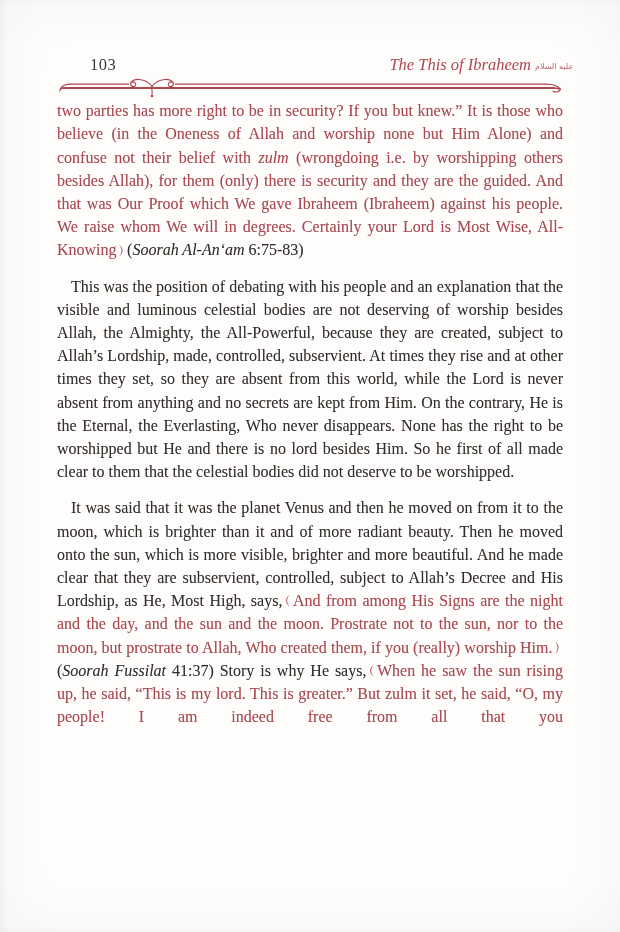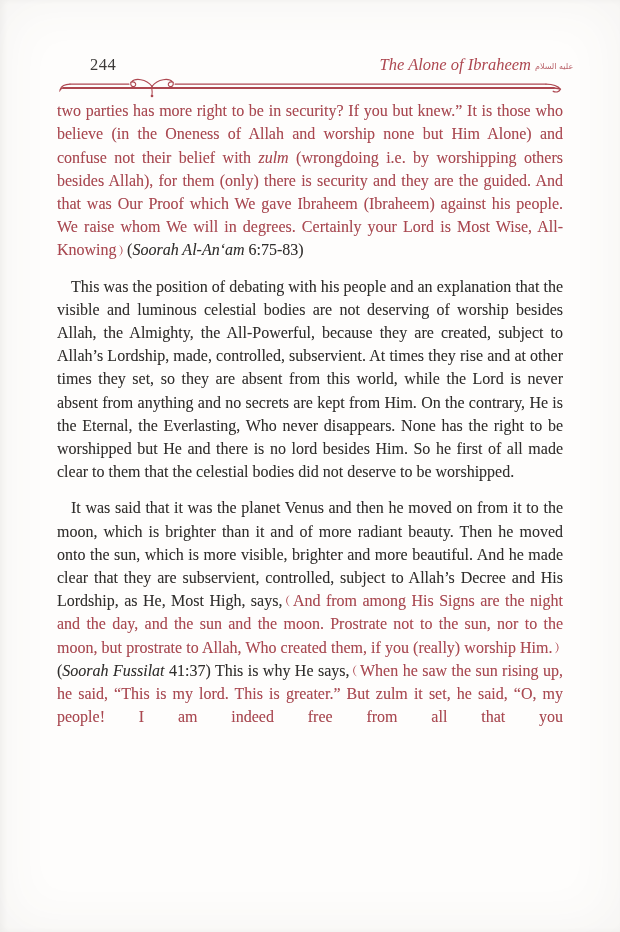--- a/index.html
+++ b/index.html
@@ -87,22 +87,22 @@
     fill: var(--accent, #ad4750);
   }
   .qbracket.flip { transform: scaleX(-1); }
 </style>
 </head>
 <body>
 
 <div class="page">
 
   <header class="page-header">
-    <span class="page-number">244</span>
-    <span class="running-title"><span>The Alone of Ibraheem</span><span class="honorific">عليه السلام</span></span>
+    <span class="page-number">103</span>
+    <span class="running-title"><span>The This of Ibraheem</span><span class="honorific">عليه السلام</span></span>
   </header>
 
   <div class="rule-wrap">
     <svg viewBox="0 0 506 20" preserveAspectRatio="none">
 
       <path class="stroke" stroke-width="1" d="M13 6.5 L72 6.5 M118 6.5 L489 6.5"></path>
 
       <path class="stroke" stroke-width="1.7" d="M6 10 L497 10"></path>
 
       <path class="stroke" stroke-width="1" d="M13 6.5 C8 6.6 4.5 8 3 11.5 M6 10 C4 10.4 3.2 11 2.6 12.8"></path>
@@ -118,18 +118,18 @@
 
   <main class="body-text">
       <p class="para"><span class="run-r">two parties has more right to be in security? If you but knew.” It is those who believe (in the Oneness of Allah and worship none but Him Alone) and confuse not their belief with </span><span class="run-ri">zulm</span><span class="run-r"> (wrongdoing i.e. by worshipping others besides Allah), for them (only) there is security and they are the guided. And that was Our Proof which We gave Ibraheem (Ibraheem) against his people. We raise whom We will in degrees. Certainly your Lord is Most Wise, All-Knowing</span><span><svg class="qbracket flip" viewBox="0 0 10 20" aria-hidden="true">
             <path d="M9 1 C3.2 5.5 3.2 14.5 9 19 C1.2 15 1.2 5 9 1 Z"></path>
           </svg></span><span class="run-b">(</span><span class="run-bi">Soorah Al-An‘am</span><span class="run-b"> 6:75-83)</span></p>
       <p class="para indent"><span class="run-b">This was the position of debating with his people and an explanation that the visible and luminous celestial bodies are not deserving of worship besides Allah, the Almighty, the All-Powerful, because they are created, subject to Allah’s Lordship, made, controlled, subservient. At times they rise and at other times they set, so they are absent from this world, while the Lord is never absent from anything and no secrets are kept from Him. On the contrary, He is the Eternal, the Everlasting, Who never disappears. None has the right to be worshipped but He and there is no lord besides Him. So he first of all made clear to them that the celestial bodies did not deserve to be worshipped.</span></p>
       <p class="para indent jlast"><span class="run-b">It was said that it was the planet Venus and then he moved on from it to the moon, which is brighter than it and of more radiant beauty. Then he moved onto the sun, which is more visible, brighter and more beautiful. And he made clear that they are subservient, controlled, subject to Allah’s Decree and His Lordship, as He, Most High, says,</span><span><svg class="qbracket" viewBox="0 0 10 20" aria-hidden="true">
             <path d="M9 1 C3.2 5.5 3.2 14.5 9 19 C1.2 15 1.2 5 9 1 Z"></path>
           </svg></span><span class="run-r">And from among His Signs are the night and the day, and the sun and the moon. Prostrate not to the sun, nor to the moon, but prostrate to Allah, Who created them, if you (really) worship Him.</span><span><svg class="qbracket flip" viewBox="0 0 10 20" aria-hidden="true">
             <path d="M9 1 C3.2 5.5 3.2 14.5 9 19 C1.2 15 1.2 5 9 1 Z"></path>
-          </svg></span><span class="run-b">(</span><span class="run-bi">Soorah Fussilat</span><span class="run-b"> 41:37) This is why He says,</span><span><svg class="qbracket" viewBox="0 0 10 20" aria-hidden="true">
+          </svg></span><span class="run-b">(</span><span class="run-bi">Soorah Fussilat</span><span class="run-b"> 41:37) Story is why He says,</span><span><svg class="qbracket" viewBox="0 0 10 20" aria-hidden="true">
             <path d="M9 1 C3.2 5.5 3.2 14.5 9 19 C1.2 15 1.2 5 9 1 Z"></path>
           </svg></span><span class="run-r">When he saw the sun rising up, he said, “This is my lord. This is greater.” But zulm it set, he said, “O, my people! I am indeed free from all that you</span></p>
     </main>
 
 </div>
 
 </body></html>

